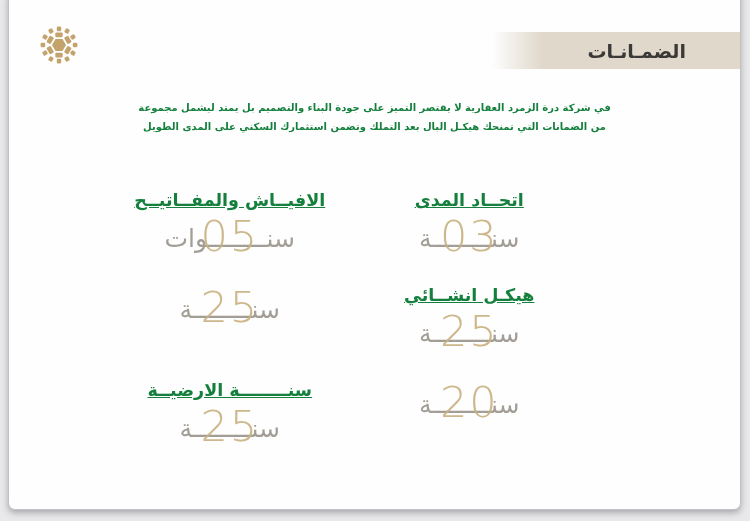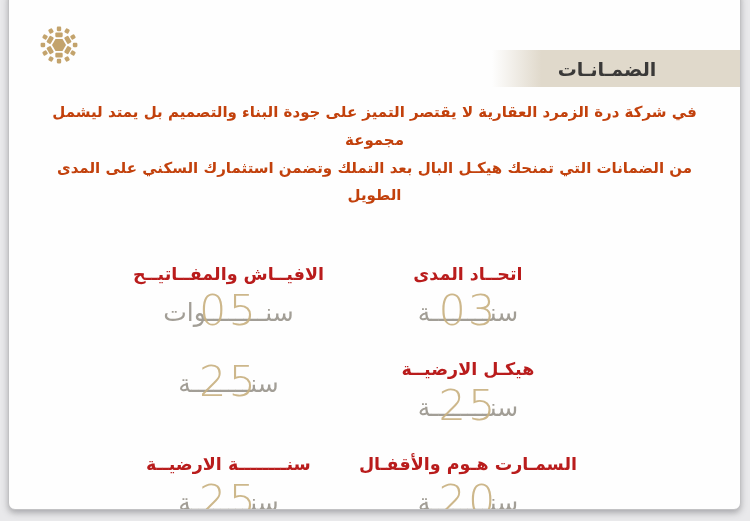--- a/index.html
+++ b/index.html
@@ -23,59 +23,59 @@
   }
   
   .logo{
     position:absolute;
     left:30px;top:34px;
     width:40px;height:40px;
   }
   
   .band{
     position:absolute;
-    top:59px;right:0;
+    top:41px;right:0;
     width:248px;height:37px;
     background:linear-gradient(to left,#e0d9cb 0%,#e0d9cb 80%,rgba(224,217,203,0) 100%);
     display:flex;
     align-items:center;
-    padding-right:18px;
+    padding-right:54px;
     box-sizing:border-box;
-    justify-content:center;
   }
   .band-title{
     font-size:19px;
     font-weight:700;
     color:#3a3938;
     letter-spacing:.5px;
   }
   
   .intro{
     margin:108px 22px 0 22px;
     text-align:center;
-    font-size:15px;
+    font-size:10px;
     font-weight:700;
     line-height:1.85;
-    color:#c2410c;
+    color:#15803d;
   }
   
   .grid{
     margin:52px 163px 0 113px;
     display:grid;
     grid-template-columns:1fr 1fr;
     column-gap:24px;
     row-gap:23px;
   }
   .g-item{text-align:center;}
   .g-label{
     font-size:17.5px;
     font-weight:700;
-    color:#b91c1c;
+    color:#15803d;
     line-height:24px;
     white-space:nowrap;
+    text-decoration:underline;
   }
   .g-years{
     position:relative;
     margin-top:4px;
     height:44px;
     display:flex;
     align-items:center;
     justify-content:center;
   }
   .g-unit{
@@ -151,36 +151,35 @@
 
     <div class="g-item">
       <div class="g-label">الافيــاش والمفــاتيــح</div>
       <div class="g-years">
         <span class="g-unit">سنــــــــوات</span>
         <span class="g-num">05</span>
       </div>
     </div>
 
     <div class="g-item">
-      <div class="g-label">هيكـل الارضيــة</div>
+      <div class="g-label">هيكـل انشــائي</div>
       <div class="g-years">
         <span class="g-unit">سنــــــــة</span>
         <span class="g-num">25</span>
       </div>
     </div>
 
     <div class="g-item">
       <div class="g-years">
         <span class="g-unit">سنــــــــة</span>
         <span class="g-num">25</span>
       </div>
     </div>
 
     <div class="g-item">
-      <div class="g-label">السمـارت هـوم والأقفـال</div>
       <div class="g-years">
         <span class="g-unit">سنــــــــة</span>
         <span class="g-num">20</span>
       </div>
     </div>
 
     <div class="g-item">
       <div class="g-label">سنــــــــة الارضيــة</div>
       <div class="g-years">
         <span class="g-unit">سنــــــــة</span>

